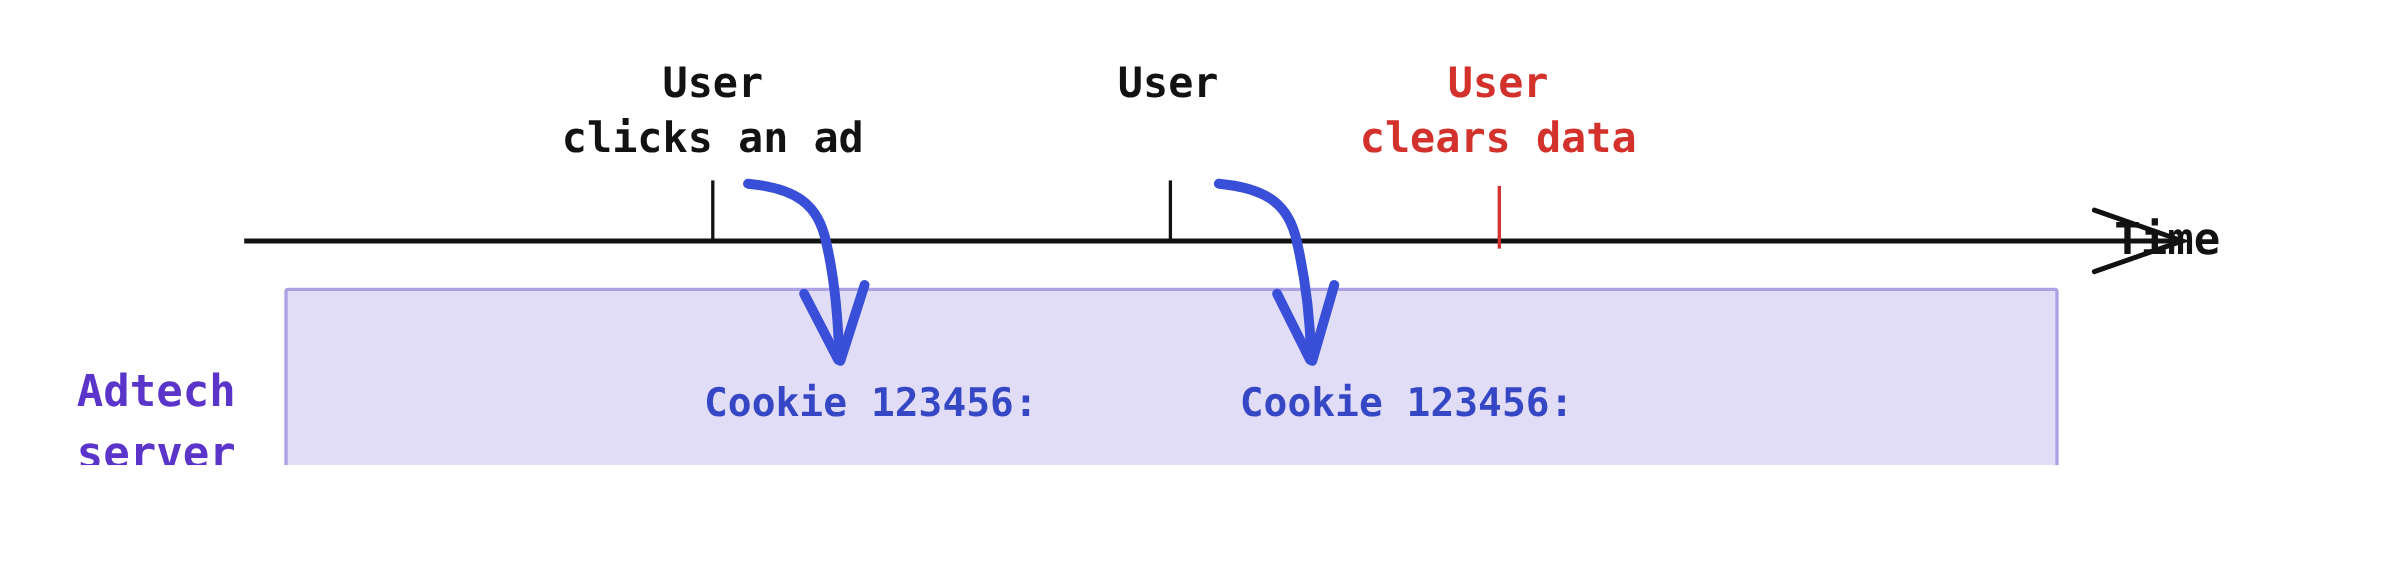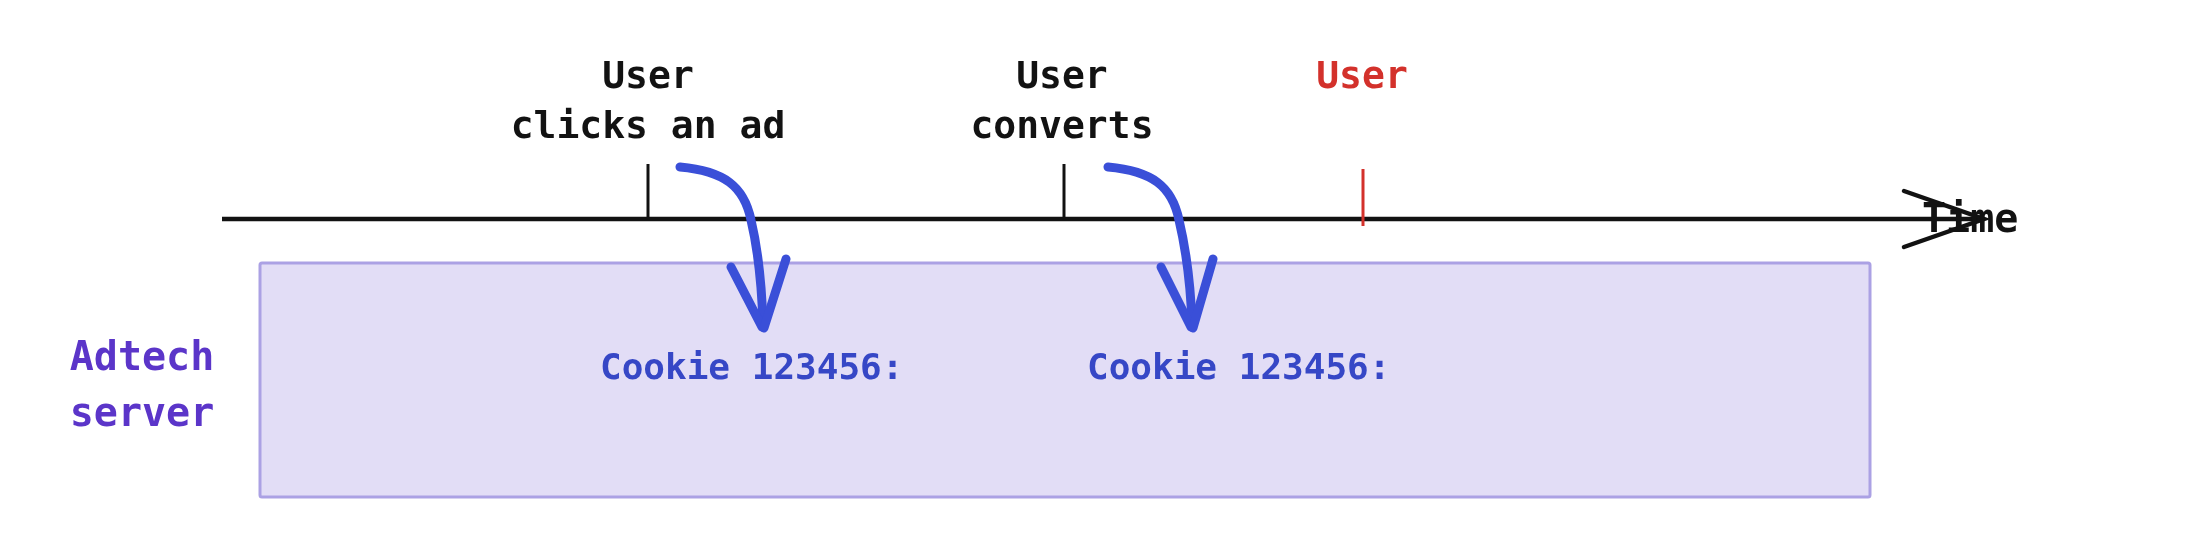--- a/index.html
+++ b/index.html
@@ -1,18 +1,18 @@
 <!DOCTYPE html>
 <html style="--axis-black: #121212; --alert-red: #d3312b; --accent-purple: #5b35c9; --record-blue: #3647c6; --arrow-blue: #3a4fd8; --box-fill: #e2ddf6; --box-border: #aba1e4;"><head>
 <meta charset="utf-8">
 <style>
   html,body{margin:0;padding:0;background:#ffffff;}
   .canvas{
     position:relative;
-    width:2188px;height:534px;
+    width:2188px;height:423px;
     background:#ffffff;
     font-family:"DejaVu Sans Mono","Liberation Mono",monospace;
     font-weight:bold;
     overflow:hidden;
   }
   svg.layer{position:absolute;left:0;top:0;width:2188px;height:534px;}
 
   .axis-line{stroke:var(--axis-black);stroke-width:4.5;fill:none;}
   .axis-head{stroke:var(--axis-black);stroke-width:4.5;fill:none;stroke-linecap:round;stroke-linejoin:miter;}
   .tick{stroke:var(--axis-black);stroke-width:3;fill:none;}
@@ -35,20 +35,21 @@
     transform:translateY(-52%);
   }
   .adtech-label{
     font-size:40px;line-height:56px;text-align:center;
     transform:translateX(-50%);
     color:var(--accent-purple);
   }
   .record-label{
     font-size:36px;line-height:54px;text-align:left;
     color:var(--record-blue);
+    margin-left:40px;
   }
 </style>
 </head>
 <body>
 
 <div class="canvas">
 
   <svg class="layer" viewBox="0 0 2188 534">
 
     <rect class="server-box" x="260" y="263" width="1610" height="234" rx="2"></rect>
@@ -72,25 +73,25 @@
     </g>
   </svg>
 
   <div class="label event-label" style="left:648px;top:50px;">
     <span>User</span>
     <span>clicks an ad</span>
   </div>
 
   <div class="label event-label" style="left:1062px;top:50px;">
     <span>User</span>
-    <span>converts</span>
   </div>
 
   <div class="label event-label red" style="left:1362px;top:50px;">
     <span>User</span>
+    <span>clears data</span>
   </div>
 
   <div class="label time-label" style="left:1922px;top:219px;">Time</div>
 
   <div class="label adtech-label" style="left:142px;top:328px;">
     <span>Adtech</span>
     <span>server</span>
   </div>
 
   <div class="label record-label" style="left:600px;top:340px;">

